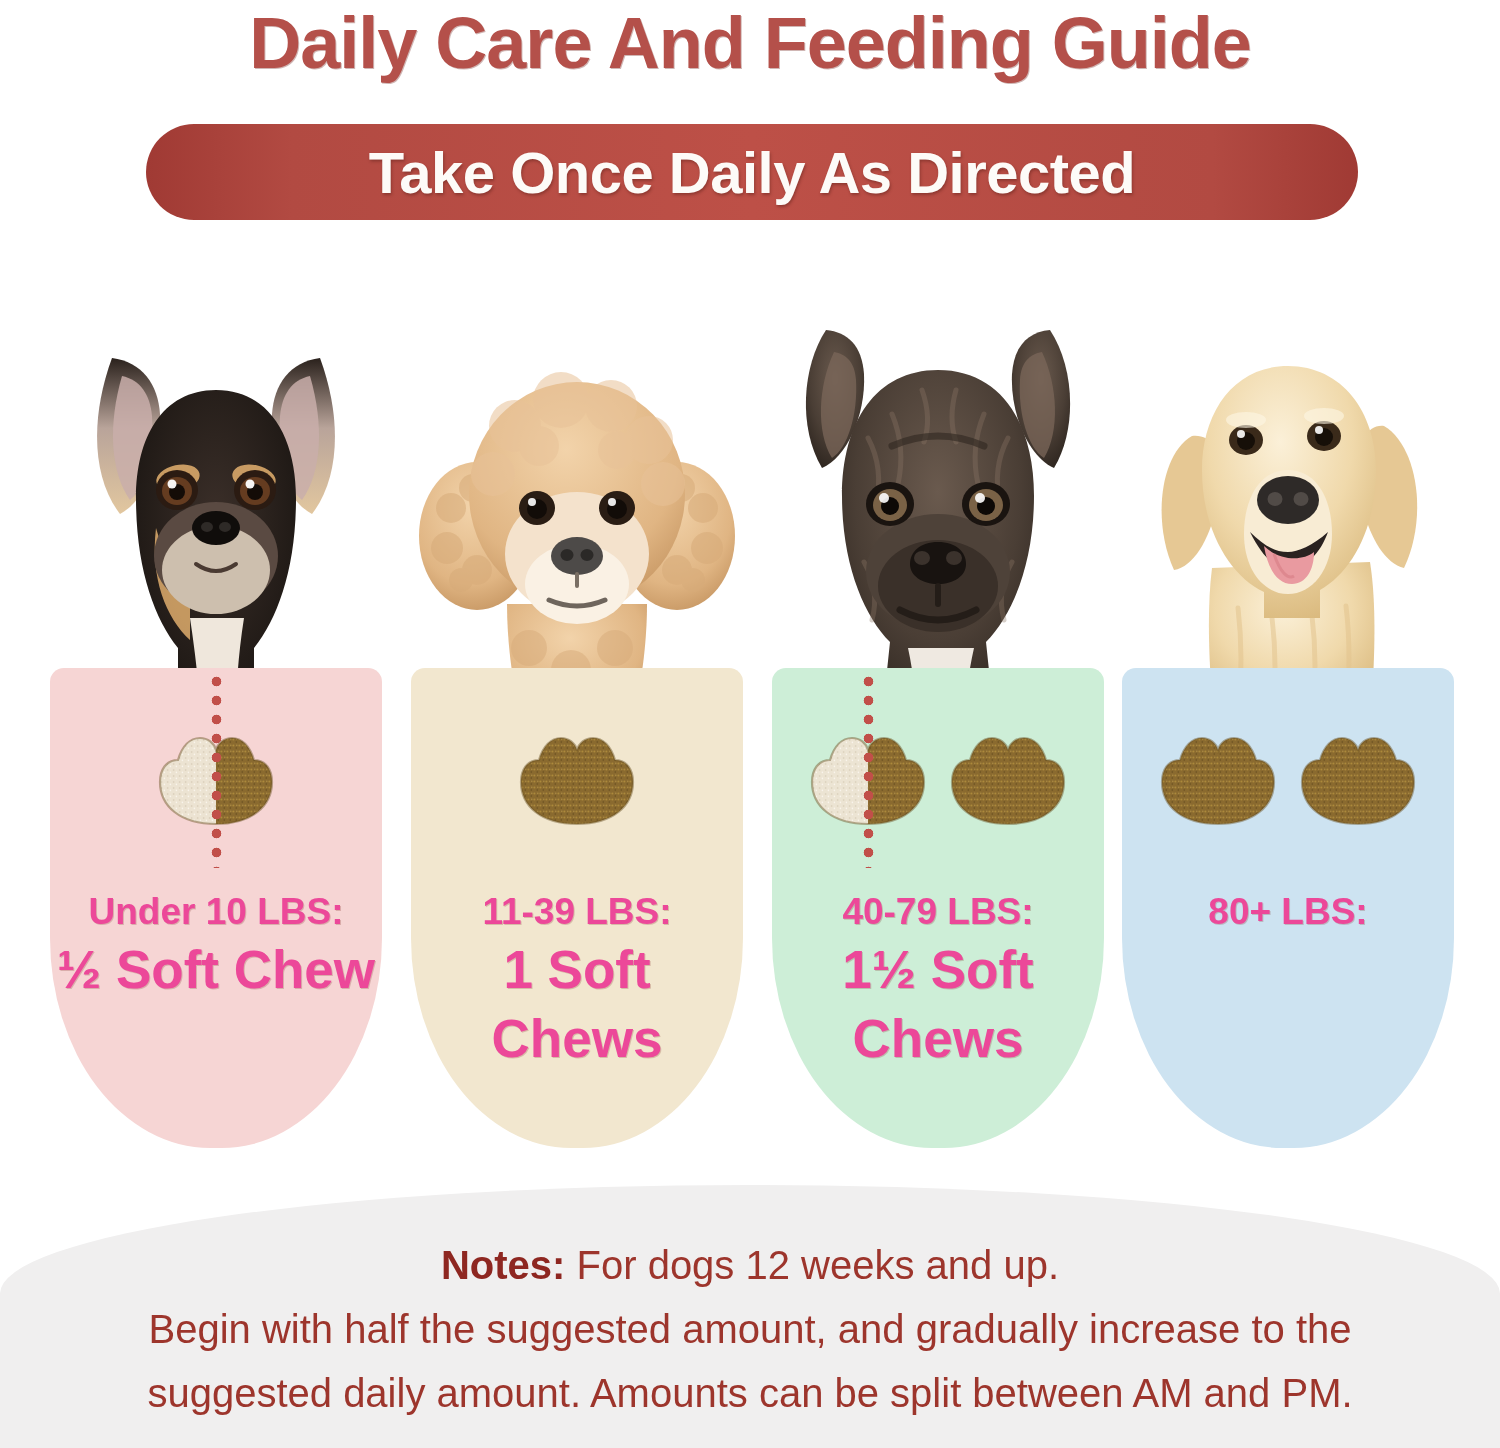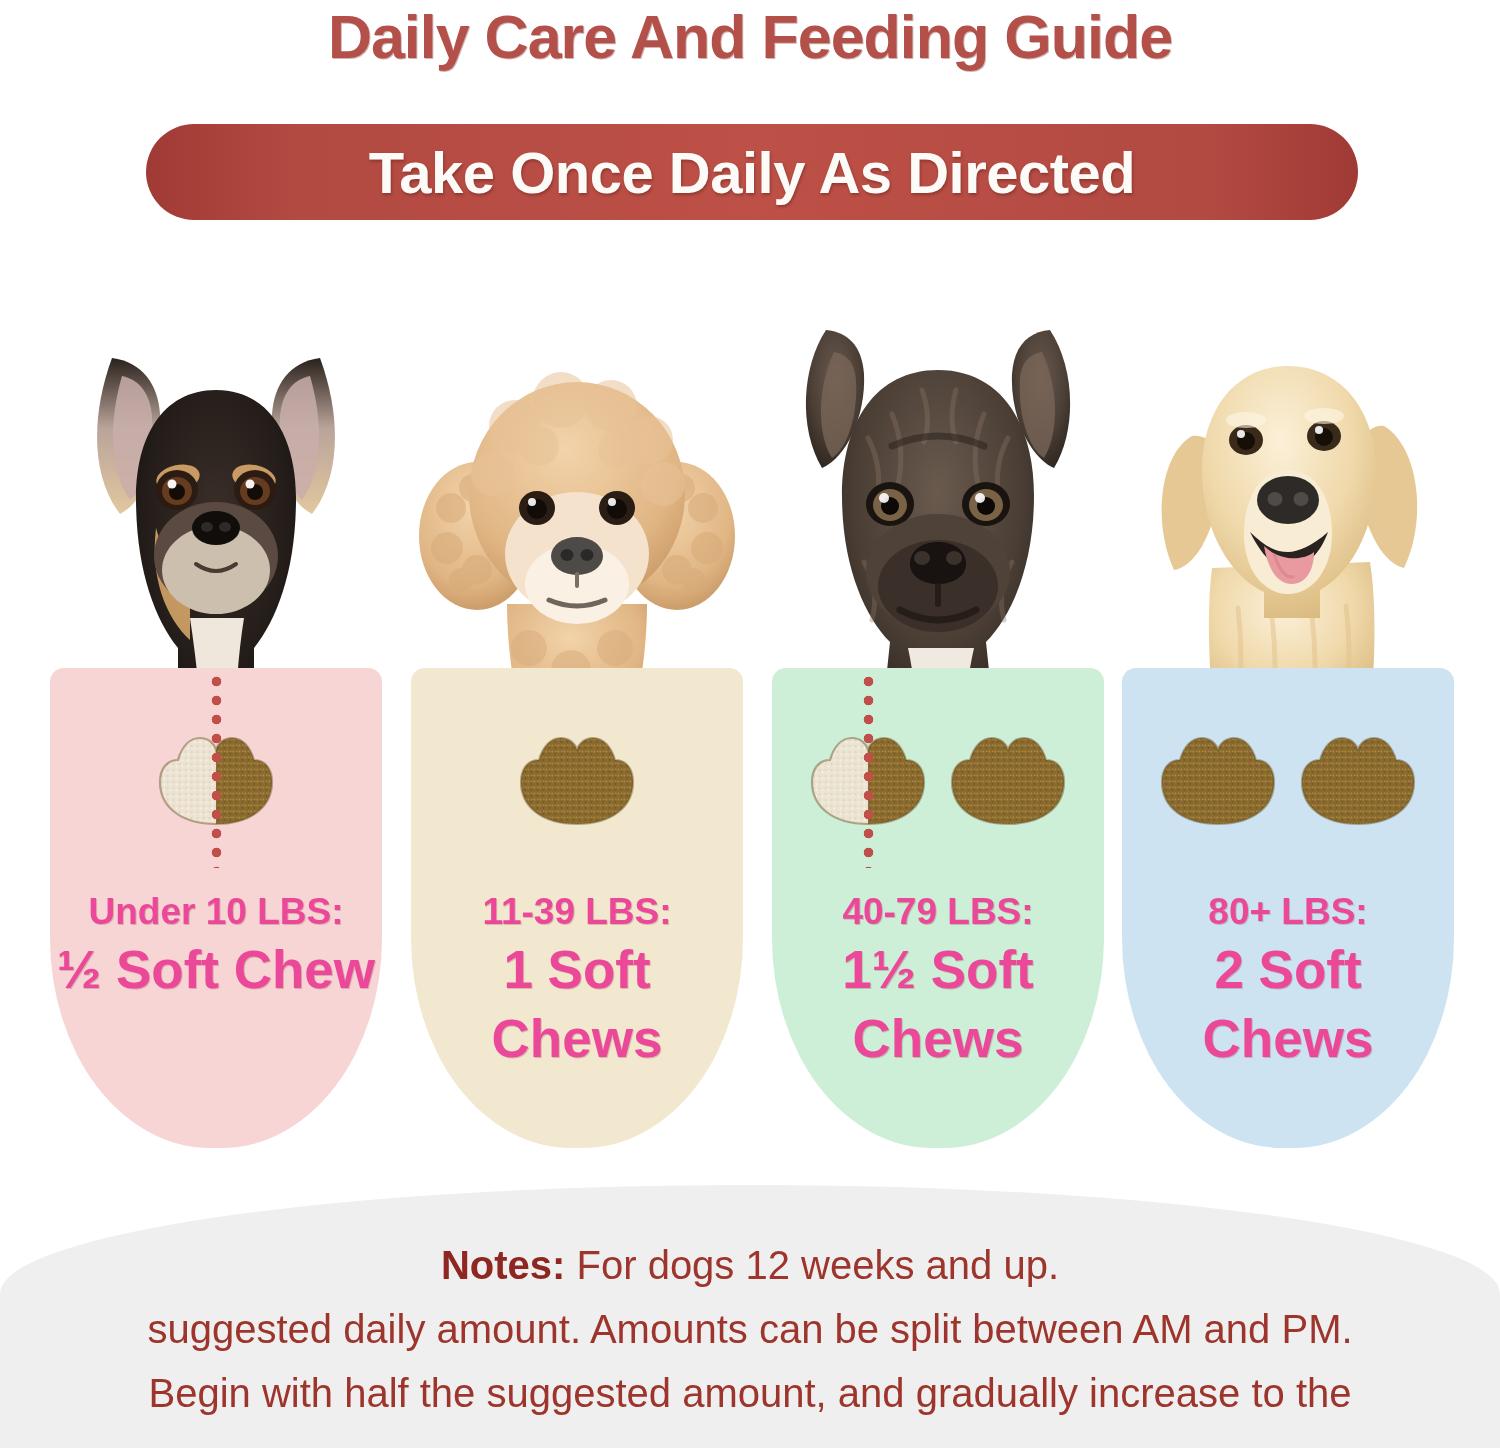--- a/index.html
+++ b/index.html
@@ -19,21 +19,21 @@
     background: #ffffff;
   }
 
   
   .title {
     position: absolute;
     top: 2px;
     left: 0;
     width: 1500px;
     text-align: center;
-    font-size: 61px;
+    font-size: 72px;
     font-weight: 700;
     letter-spacing: -1px;
     color: #b4504a;
     text-shadow: 1px 1px 0 rgba(120,45,40,0.35);
     white-space: nowrap;
   }
 
   .banner {
     position: absolute;
     top: 124px;
@@ -565,30 +565,29 @@
               </pattern>
             </defs>
             <path d="M24 52 C12 52 6 62 6 74 C6 98 26 116 62 116 C98 116 118 98 118 74 C118 62 112 52 100 52
                      C96 38 88 30 78 30 C70 30 64 35 62 42 C60 35 54 30 46 30 C36 30 28 38 24 52 Z" fill="url(#grit4b)" stroke="#6b5224" stroke-width="2.2" stroke-opacity="0.45"></path>
           </svg>
         </div>
       </div>
 
       <div class="labels">
         <div class="lbl-weight">80+ LBS:</div>
-        <div class="lbl-dose">2 Soft Chews</div>
       </div>
     </div>
 
   </div>
 
   <div class="notes">
     <div class="notes-text">
       <div>
         <b>Notes:</b>
         <span>For dogs 12 weeks and up.</span>
       </div>
+      <div>Begin with half the suggested amount, and gradually increase to the</div>
       <div>suggested daily amount. Amounts can be split between AM and PM.</div>
-      <div>Begin with half the suggested amount, and gradually increase to the</div>
     </div>
   </div>
 
 </div>
 
 </body></html>

